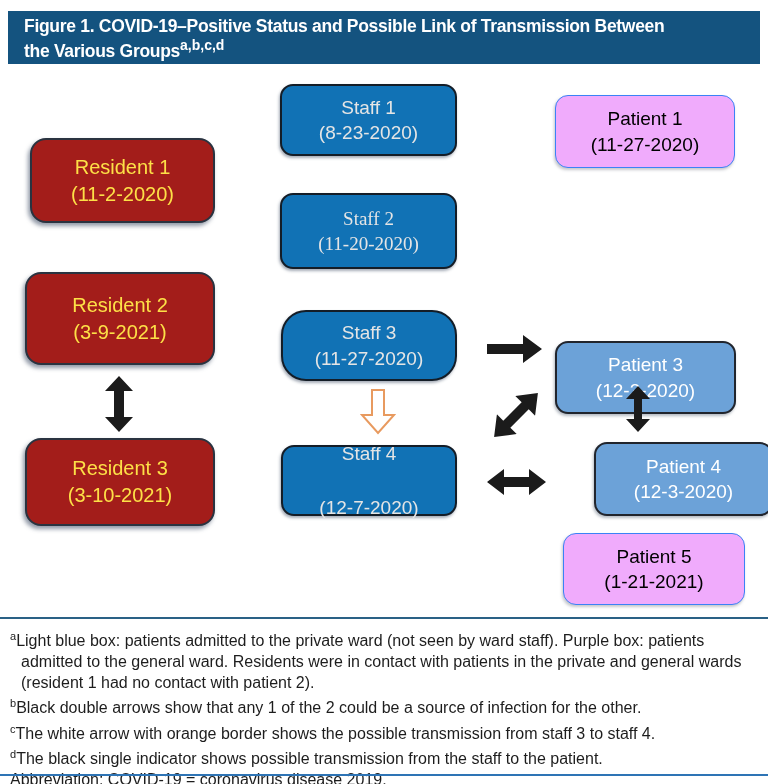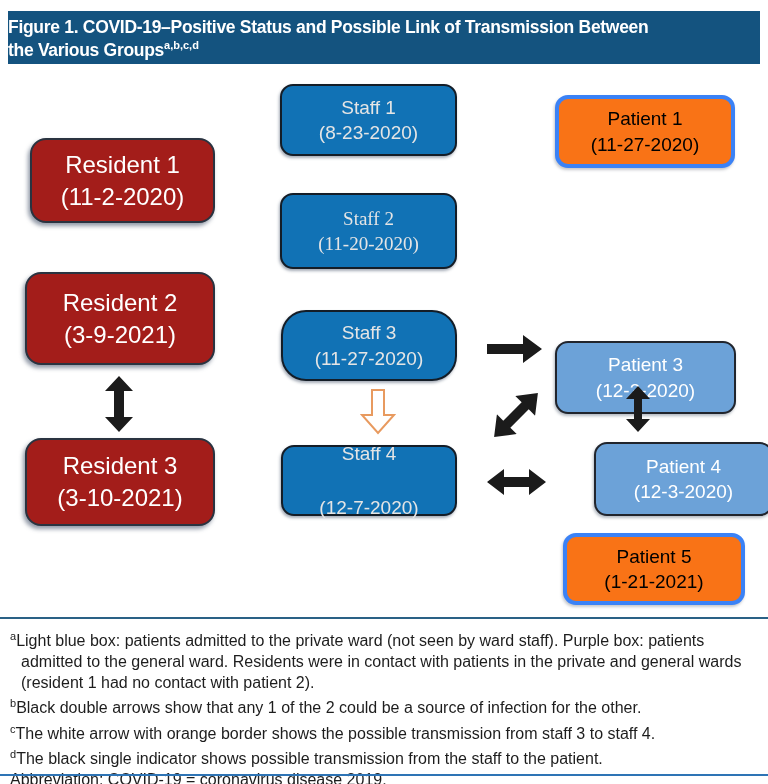--- a/index.html
+++ b/index.html
@@ -8,49 +8,49 @@
 
   .figure { position: relative; width: 768px; height: 784px; background: #fff; }
 
   
   .title-bar {
     position: absolute; left: 8px; top: 11px; width: 752px; height: 53px;
     background: #14537F; color: #fff;
     display: flex; align-items: center;
   }
   .title-text {
-    padding: 2px 10px 0 0; font-weight: bold; font-size: 17.5px;
+    padding: 2px 10px 0 16px; font-weight: bold; font-size: 17.5px;
     letter-spacing: -0.3px; line-height: 1.26; white-space: nowrap;
   }
-  .title-text sup { font-size: 11px; letter-spacing: 0; margin-top: 39px; }
+  .title-text sup { font-size: 14px; letter-spacing: 0; margin-top: 39px; }
 
   
   .diagram { position: absolute; left: 0; top: 64px; width: 768px; height: 553px; background: #fff; }
 
   .node {
     position: absolute; border-radius: 13px;
     display: flex; flex-direction: column; align-items: center; justify-content: center;
     text-align: center; font-size: 19px; line-height: 1.33;
   }
   .resident {
-    background: #A31D1A; color: #ffffff; border: 2px solid #2a3340;
-    border-radius: 16px; font-size: 24px;
+    background: #A31D1A; color: #fde047; border: 2px solid #2a3340;
+    border-radius: 16px; font-size: 20px;
     box-shadow: -2px 3px 4px rgba(55, 70, 95, 0.55);
     justify-content: center;
   }
   .staff {
     background: #1172B5; color: #e5e5e5; border: 2px solid #141d27;
     box-shadow: -1px 2px 3px rgba(55, 70, 95, 0.45);
   }
   .patient-private {
     background: #6CA2D8; color: #fff; border: 2px solid #21252d;
     box-shadow: -1px 2px 3px rgba(70, 85, 105, 0.4);
   }
   .patient-general {
-    background: #f97316; color: #000; border: 4px solid #3b82f6;
+    background: #f0abfc; color: #000; border: 1px solid #3b82f6;
     box-shadow: -1px 2px 3px rgba(90, 95, 110, 0.35);
   }
 
   .arrow { position: absolute; }
 
   
   .footnotes {
     position: absolute; left: 0; top: 617px; width: 768px;
     border-top: 2px solid #2A6186;
     padding: 7px 6px 0 6px;

